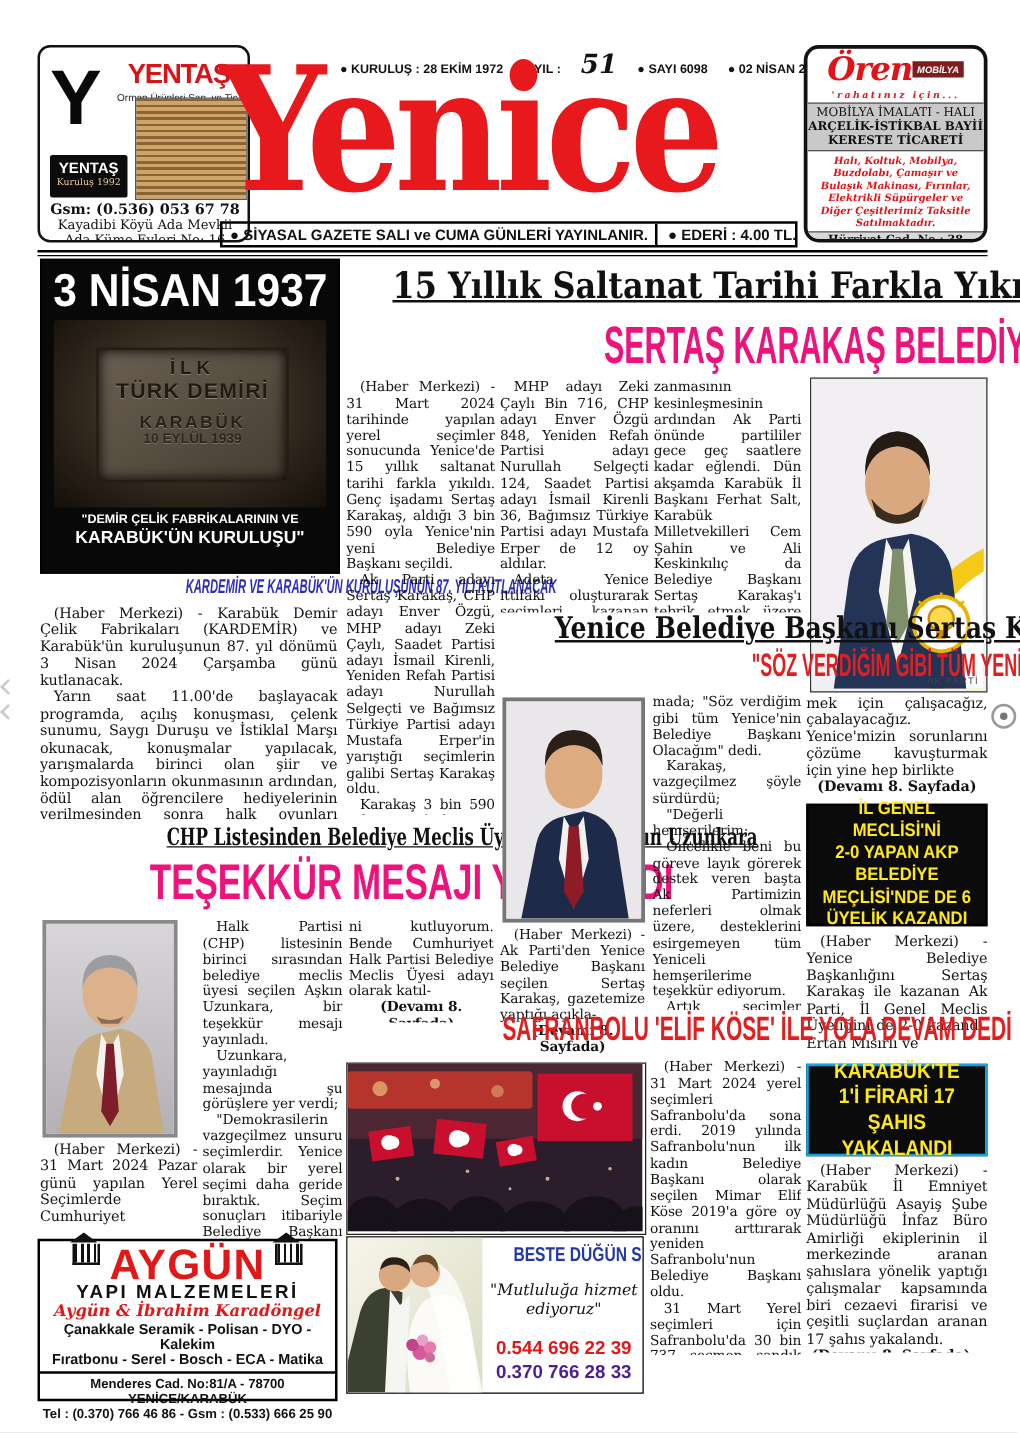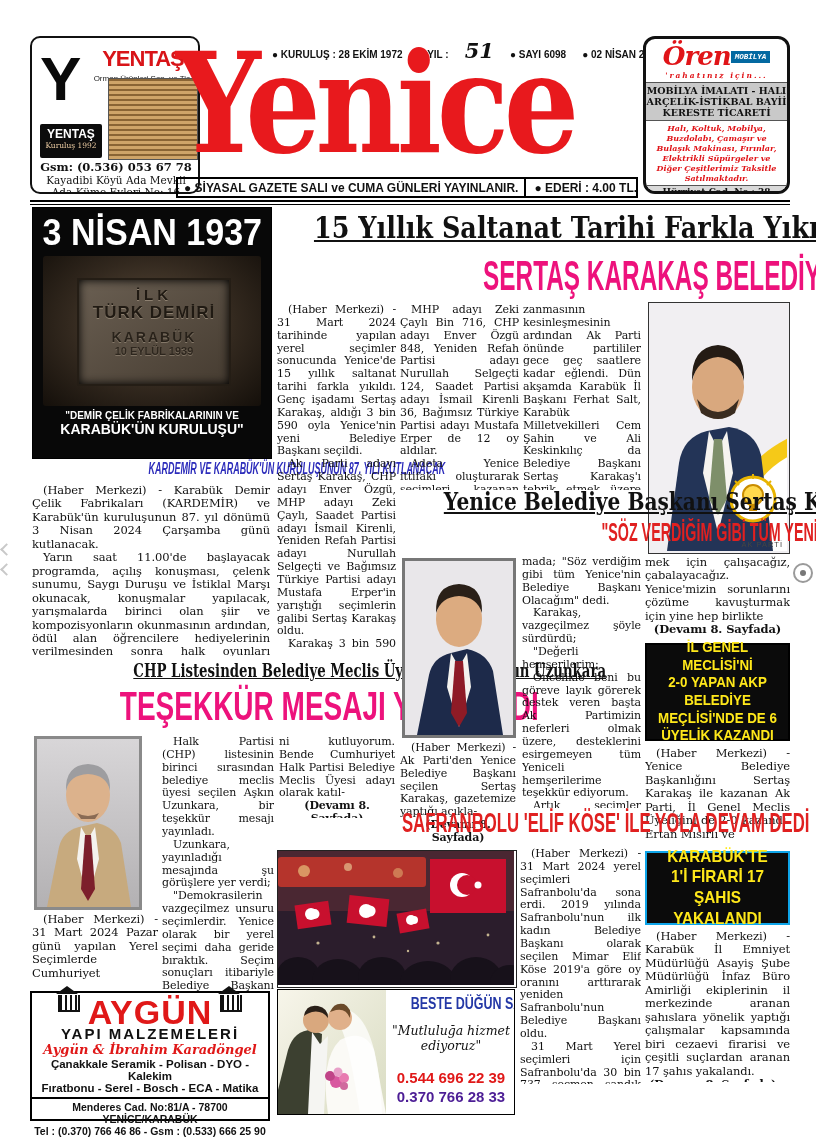--- a/index.html
+++ b/index.html
@@ -71,25 +71,25 @@
   </div>
 
   <div class="abs tagbar sans" style="left:176px;top:177px;width:462px;height:21px;font-size:12px;">
     <span style="padding:0 6px;white-space:nowrap;">● SİYASAL GAZETE SALI ve CUMA GÜNLERİ YAYINLANIR.</span>
     <span style="flex:1;"></span>
     <span style="border-left:2px solid #000;padding:2px 8px;white-space:nowrap;">● EDERİ : 4.00 TL.</span>
   </div>
 
   <div class="abs adbox" style="left:643px;top:36px;width:147px;height:158px;border-width:3px;border-radius:12px;">
     <div style="text-align:center;margin-top:2px;">
-      <span style="color:#e01418;font-style:italic;font-weight:bold;font-size:26px;letter-spacing:-1px;">Ören</span><span style="background:#0369a1;color:#fff;font-family:Liberation Mono, monospace;font-style:italic;font-weight:bold;font-size:7.5px;padding:2px 4px;vertical-align:6px;">MOBİLYA</span>
+      <span style="color:#e01418;font-style:italic;font-weight:bold;font-size:26px;letter-spacing:-1px;">Ören</span><span style="background:#7f1d1d;color:#fff;font-family:Liberation Sans, sans-serif;font-style:italic;font-weight:bold;font-size:7.5px;padding:2px 4px;vertical-align:6px;">MOBİLYA</span>
     </div>
     <div style="color:#e01418;font-style:italic;font-size:7.5px;letter-spacing:2px;text-align:center;font-weight:bold;">'rahatınız için...</div>
     <div style="background:#c9c9c9;border-top:1px solid #555;border-bottom:1px solid #555;text-align:center;padding:2px 0;margin-top:2px;">
-      <div style="font-weight:bold;font-size:9.5px;">MOBİLYA İMALATI - HALI</div>
+      <div style="font-weight:normal;font-size:9.5px;">MOBİLYA İMALATI - HALI</div>
       <div style="font-weight:bold;font-size:9.5px;">ARÇELİK-İSTİKBAL BAYİİ</div>
       <div style="font-weight:bold;font-size:9.5px;">KERESTE TİCARETİ</div>
     </div>
     <div style="color:#e01418;font-style:italic;font-size:8px;text-align:center;padding:2px 4px;line-height:1.25;font-weight:bold;">Halı, Koltuk, Mobilya, Buzdolabı, Çamaşır ve Bulaşık Makinası, Fırınlar, Elektrikli Süpürgeler ve Diğer Çeşitlerimiz Taksitle Satılmaktadır.</div>
     <div style="background:#d9d9d9;border-top:1px solid #555;text-align:center;padding:1px 0;">
       <div style="font-weight:bold;font-size:9px;">Hürriyet Cad. No : 38 YENİCE</div>
 
     </div>
   </div>
 

